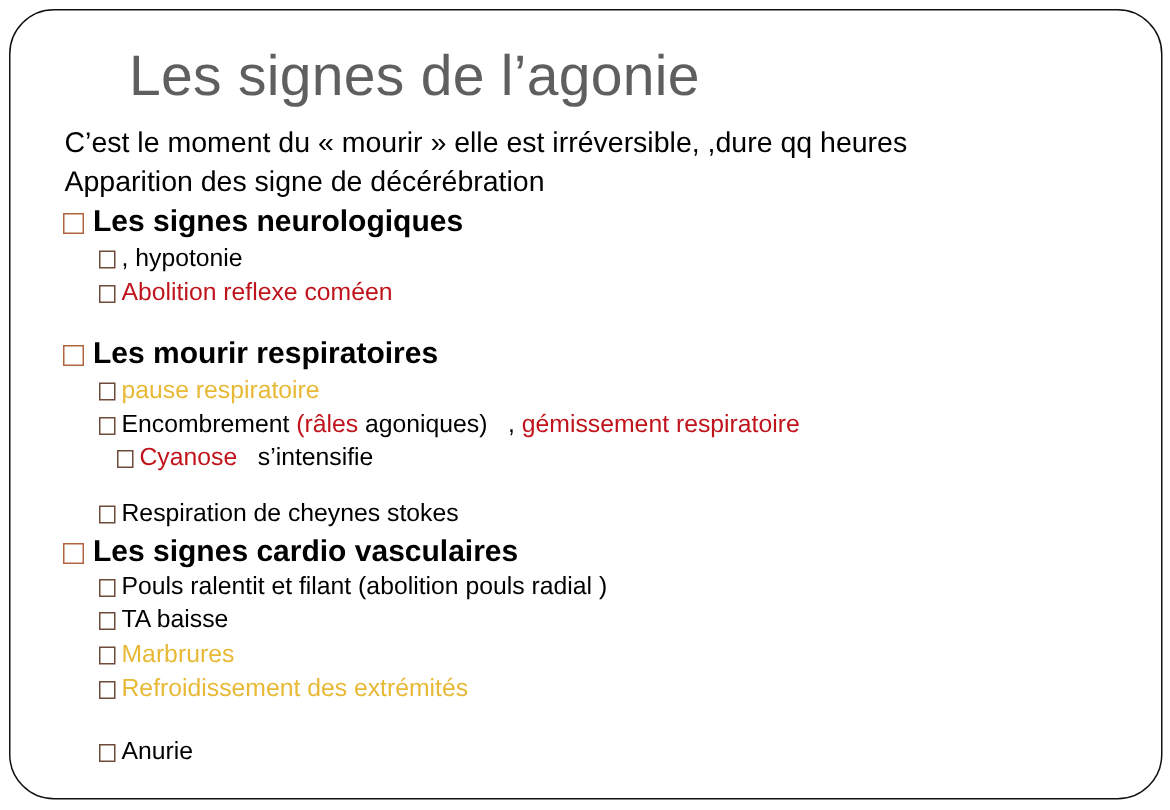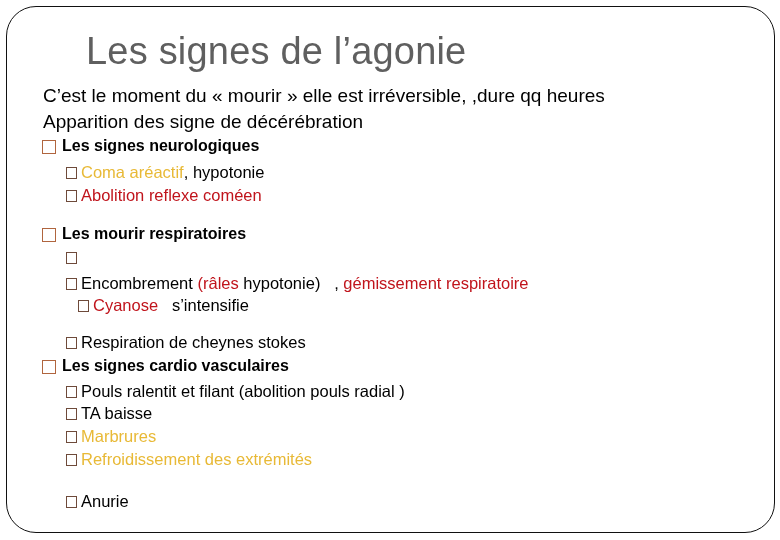--- a/index.html
+++ b/index.html
@@ -7,21 +7,21 @@
     .slide-frame {
       position:absolute; left:6px; top:6px; width:769px; height:527px;
       border:1.5px solid #111; border-radius:30px; box-sizing:border-box;
     }
     .title {
       position:absolute; left:86px; top:30px; font-size:38px; color:#5f5f5f;
       font-family:"Liberation Sans", sans-serif; letter-spacing:0.2px;
     }
     .intro { position:absolute; left:43px; font-size:19px; color:#000; white-space:nowrap; }
     .l1 {
-      position:absolute; left:42px; font-size:16px; font-weight:bold; color:#000; white-space:nowrap;
+      position:absolute; left:42px; font-size:20px; font-weight:bold; color:#000; white-space:nowrap;
       display:flex; align-items:center;
     }
     .l1 .box {
       display:inline-block; width:12px; height:12px; border:1.6px solid #b0653e; margin-right:6px; margin-top:1px;
     }
     .l2 {
       position:absolute; left:66px; font-size:16.5px; color:#000; white-space:nowrap;
       display:flex; align-items:center;
     }
     .l2 .box {
@@ -41,40 +41,40 @@
 
 <div class="intro" style="top:85px;">C’est le moment du « mourir »  elle est irréversible, ,dure qq heures</div>
 <div class="intro" style="top:111px;">Apparition des signe de décérébration</div>
 
 <div class="l1" style="top:137px;">
   <span class="box"></span>
   <span>Les signes neurologiques</span>
 </div>
 <div class="l2" style="top:163px;">
   <span class="box"></span>
-  <span class="seg yellow">Coma aréactif</span>
     <span class="seg black">, hypotonie</span>
 </div>
 <div class="l2" style="top:186px;">
   <span class="box"></span>
   <span class="seg red">Abolition reflexe coméen</span>
 </div>
 
 <div class="l1" style="top:225px;">
   <span class="box"></span>
   <span>Les mourir respiratoires</span>
 </div>
 <div class="l2" style="top:251px;">
   <span class="box"></span>
+    <span class="seg yellow">pause respiratoire</span>
 </div>
 <div class="l2" style="top:274px;">
   <span class="box"></span>
   <span class="seg black">Encombrement </span>
     <span class="seg red">(râles</span>
-    <span class="seg black"> hypotonie)   , </span>
+    <span class="seg black"> agoniques)   , </span>
     <span class="seg red">gémissement respiratoire</span>
 </div>
 <div class="l2" style="top:296px;padding-left:12px;">
   <span class="box"></span>
   <span class="seg red">Cyanose</span>
     <span class="seg black">   s’intensifie</span>
 </div>
 <div class="l2" style="top:333px;align-items:center;">
   <span class="box"></span>
   <span class="seg black">Respiration de cheynes stokes</span>

